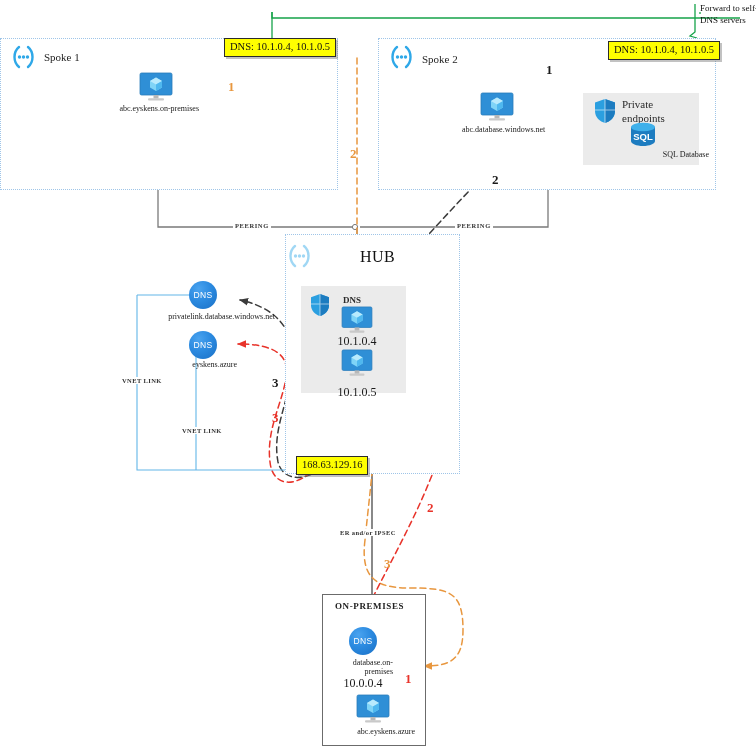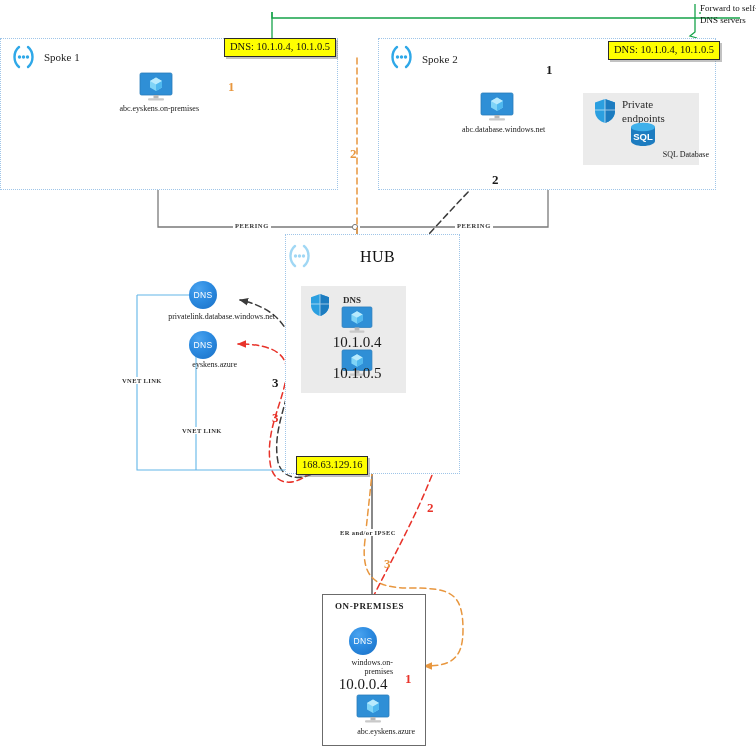--- a/index.html
+++ b/index.html
@@ -66,21 +66,21 @@
   .node-label {
     font-family: "Liberation Serif", serif;
     font-size: 8px;
     color: #1a1a1a;
     text-align: right;
     line-height: 1.25;
     white-space: normal;
   }
   .ip-label {
     font-family: "Liberation Serif", serif;
-    font-size: 15px;
+    font-size: 12px;
     color: #1a1a1a;
     text-align: center;
     white-space: nowrap;
   }
   .small-caps-label {
     font-family: "Liberation Serif", serif;
     font-size: 6.5px;
     font-weight: bold;
     color: #333333;
     letter-spacing: 0.6px;
@@ -368,21 +368,21 @@
     <svg viewBox="0 0 34 30" width="32" height="28">
       <rect x="1" y="1" width="32" height="22" rx="1.5" fill="#2f8fd6"></rect>
       <rect x="1" y="1" width="32" height="22" rx="1.5" fill="none" stroke="#2a7cba" stroke-width="0.8"></rect>
       <path d="M17,5.5 L23,9 L23,15.5 L17,19 L11,15.5 L11,9 z" fill="#7fd4f7"></path>
       <path d="M17,5.5 L23,9 L17,12.5 L11,9 z" fill="#b8eafd"></path>
       <path d="M17,12.5 L23,9 L23,15.5 L17,19 z" fill="#4fb8ef"></path>
       <rect x="14.5" y="23" width="5" height="3.5" fill="#b8b8b8"></rect>
       <rect x="9" y="26.2" width="16" height="2.4" rx="1" fill="#c9c9c9"></rect>
     </svg>
   </div>
-  <div class="abs ip-label" style="left:327px; top:365px; width:60px;">10.1.0.5</div>
+  <div class="abs ip-label" style="left:327px; top:385px; width:60px;">10.1.0.5</div>
 
   <div class="abs yellow-box" style="left:274px; top:456px;margin-left:22px;">168.63.129.16</div>
 
   <div class="abs dns-circle" style="left:189px; top:281px;">
     <span>DNS</span>
   </div>
   <div class="abs node-label" style="left:151px; top:312px; width:124px;">privatelink.database.windows.net</div>
 
   <div class="abs dns-circle" style="left:189px; top:331px;">
     <span>DNS</span>
@@ -393,21 +393,21 @@
   <div class="abs link-label" style="left:181px; top:427px;">VNET LINK</div>
 
   <div class="abs link-label" style="left:339px; top:529px;">ER and/or IPSEC</div>
 
   <div class="abs zone-solid" style="left:322px; top:594px; width:104px; height:152px;"></div>
   <div class="abs onprem-title" style="left:335px; top:601px;">ON-PREMISES</div>
 
   <div class="abs dns-circle" style="left:349px; top:627px;">
     <span>DNS</span>
   </div>
-  <div class="abs node-label" style="left:333px; top:658px; width:60px;">windows.on-</div>
+  <div class="abs node-label" style="left:333px; top:658px; width:60px;">database.on-</div>
   <div class="abs node-label" style="left:333px; top:667px; width:60px;">premises</div>
   <div class="abs ip-label" style="left:333px; top:676px; width:60px;">10.0.0.4</div>
 
   <div class="abs" style="left:356px; top:694px; width:34px; height:30px;">
     <svg viewBox="0 0 34 30" width="34" height="30">
       <rect x="1" y="1" width="32" height="22" rx="1.5" fill="#2f8fd6"></rect>
       <rect x="1" y="1" width="32" height="22" rx="1.5" fill="none" stroke="#2a7cba" stroke-width="0.8"></rect>
       <path d="M17,5.5 L23,9 L23,15.5 L17,19 L11,15.5 L11,9 z" fill="#7fd4f7"></path>
       <path d="M17,5.5 L23,9 L17,12.5 L11,9 z" fill="#b8eafd"></path>
       <path d="M17,12.5 L23,9 L23,15.5 L17,19 z" fill="#4fb8ef"></path>

